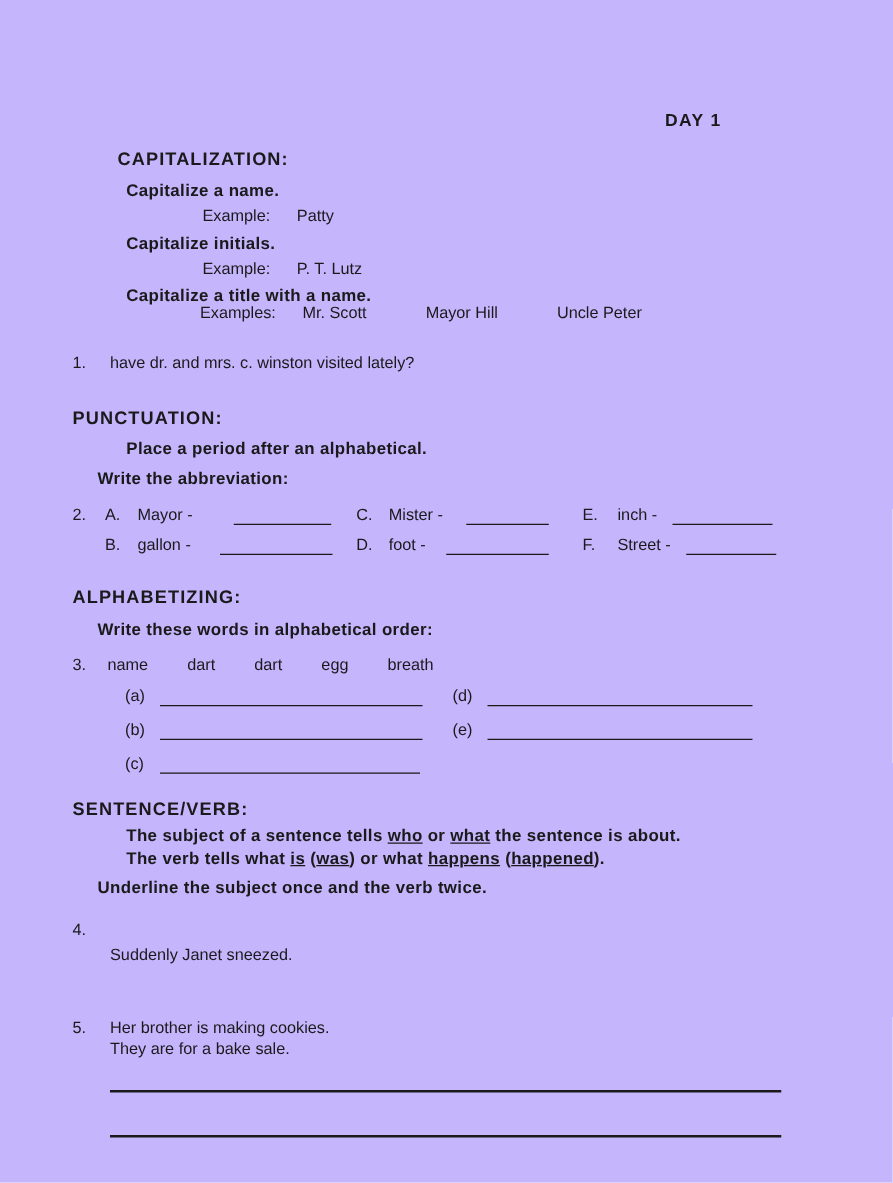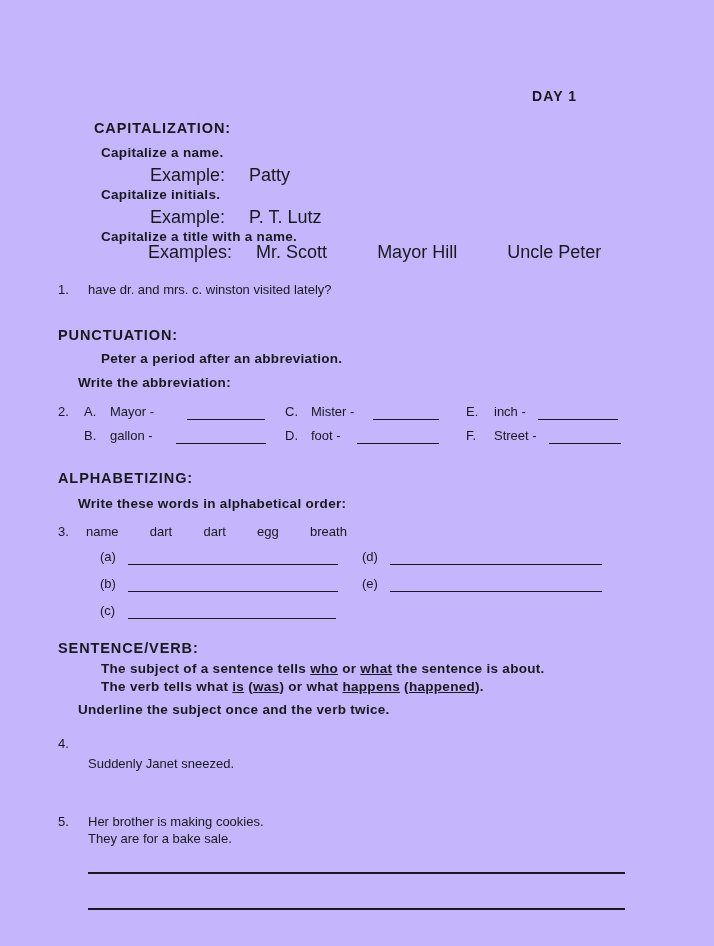--- a/index.html
+++ b/index.html
@@ -36,22 +36,23 @@
     letter-spacing: 0.9px;
   }
 
   .rule-bold {
     font-size: 13.5px;
     font-weight: bold;
     letter-spacing: 0.3px;
   }
 
   .example-line {
-    font-size: 18px;
+    font-size: 13px;
     font-weight: normal;
+    margin-left: 12px;
   }
 
   .item-num {
     font-size: 13px;
   }
   .item-text {
     font-size: 13px;
   }
 
   .u { text-decoration: underline; text-underline-offset: 1px; }
@@ -108,21 +109,21 @@
     <span>Mayor Hill</span>
     <span style="display:inline-block;width:40px;"></span>
     <span>Uncle Peter</span>
   </div>
 
   <div class="abs item-num" style="left:58px; top:282px;">1.</div>
   <div class="abs item-text" style="left:88px; top:282px;">have dr. and mrs. c. winston visited lately?</div>
 
   <div class="abs section-head" style="left:58px; top:327px;">PUNCTUATION:</div>
 
-  <div class="abs rule-bold" style="left:101px; top:351px;">Peter a period after an abbreviation.</div>
+  <div class="abs rule-bold" style="left:101px; top:351px;">Place a period after an alphabetical.</div>
 
   <div class="abs rule-bold" style="left:78px; top:375px;">Write the abbreviation:</div>
 
   <div class="abs item-num" style="left:58px; top:404px;">2.</div>
 
   <div class="abs col-label" style="left:84px; top:404px;">A.</div>
   <div class="abs col-label" style="left:110px; top:404px;">Mayor -</div>
   <div class="blank" style="left:187px; top:419px; width:78px;"></div>
 
   <div class="abs col-label" style="left:84px; top:428px;">B.</div>

